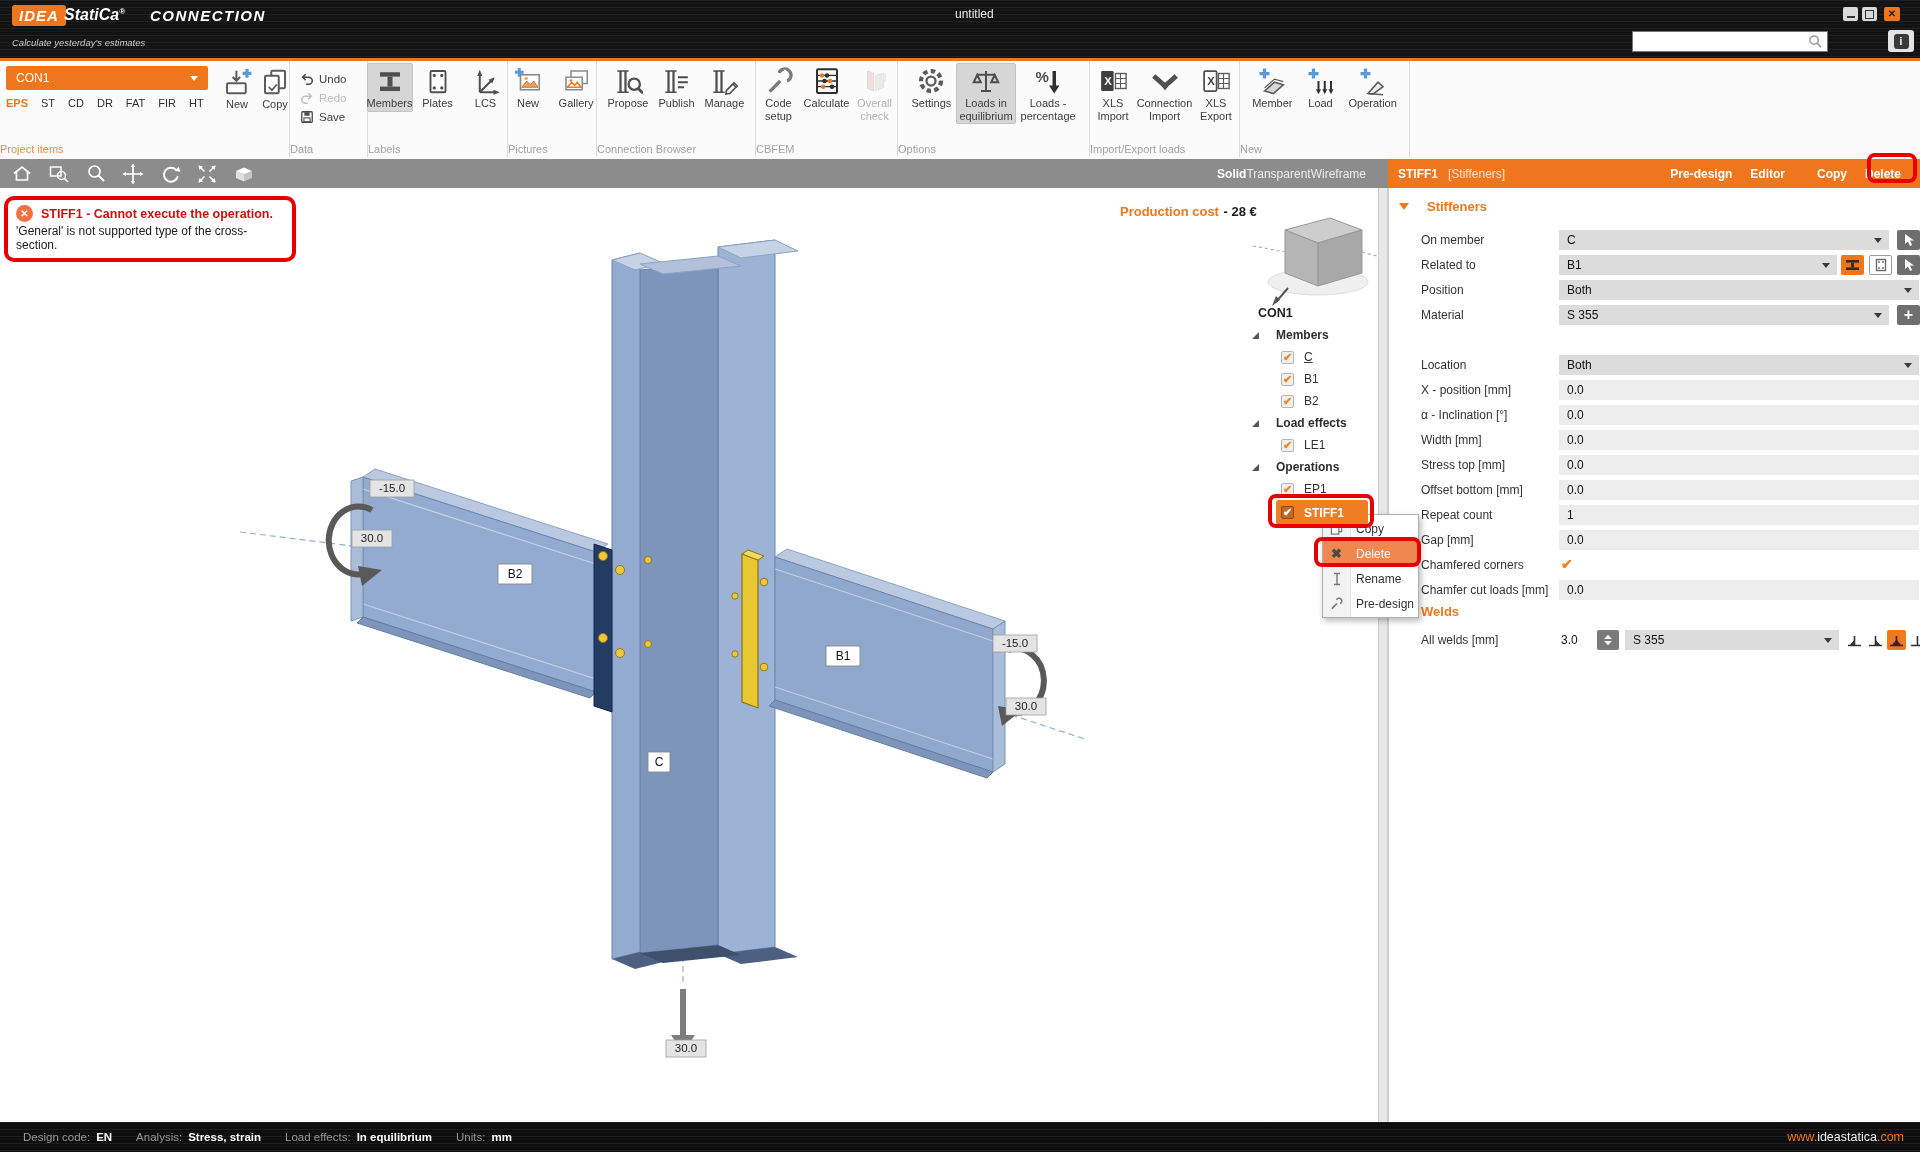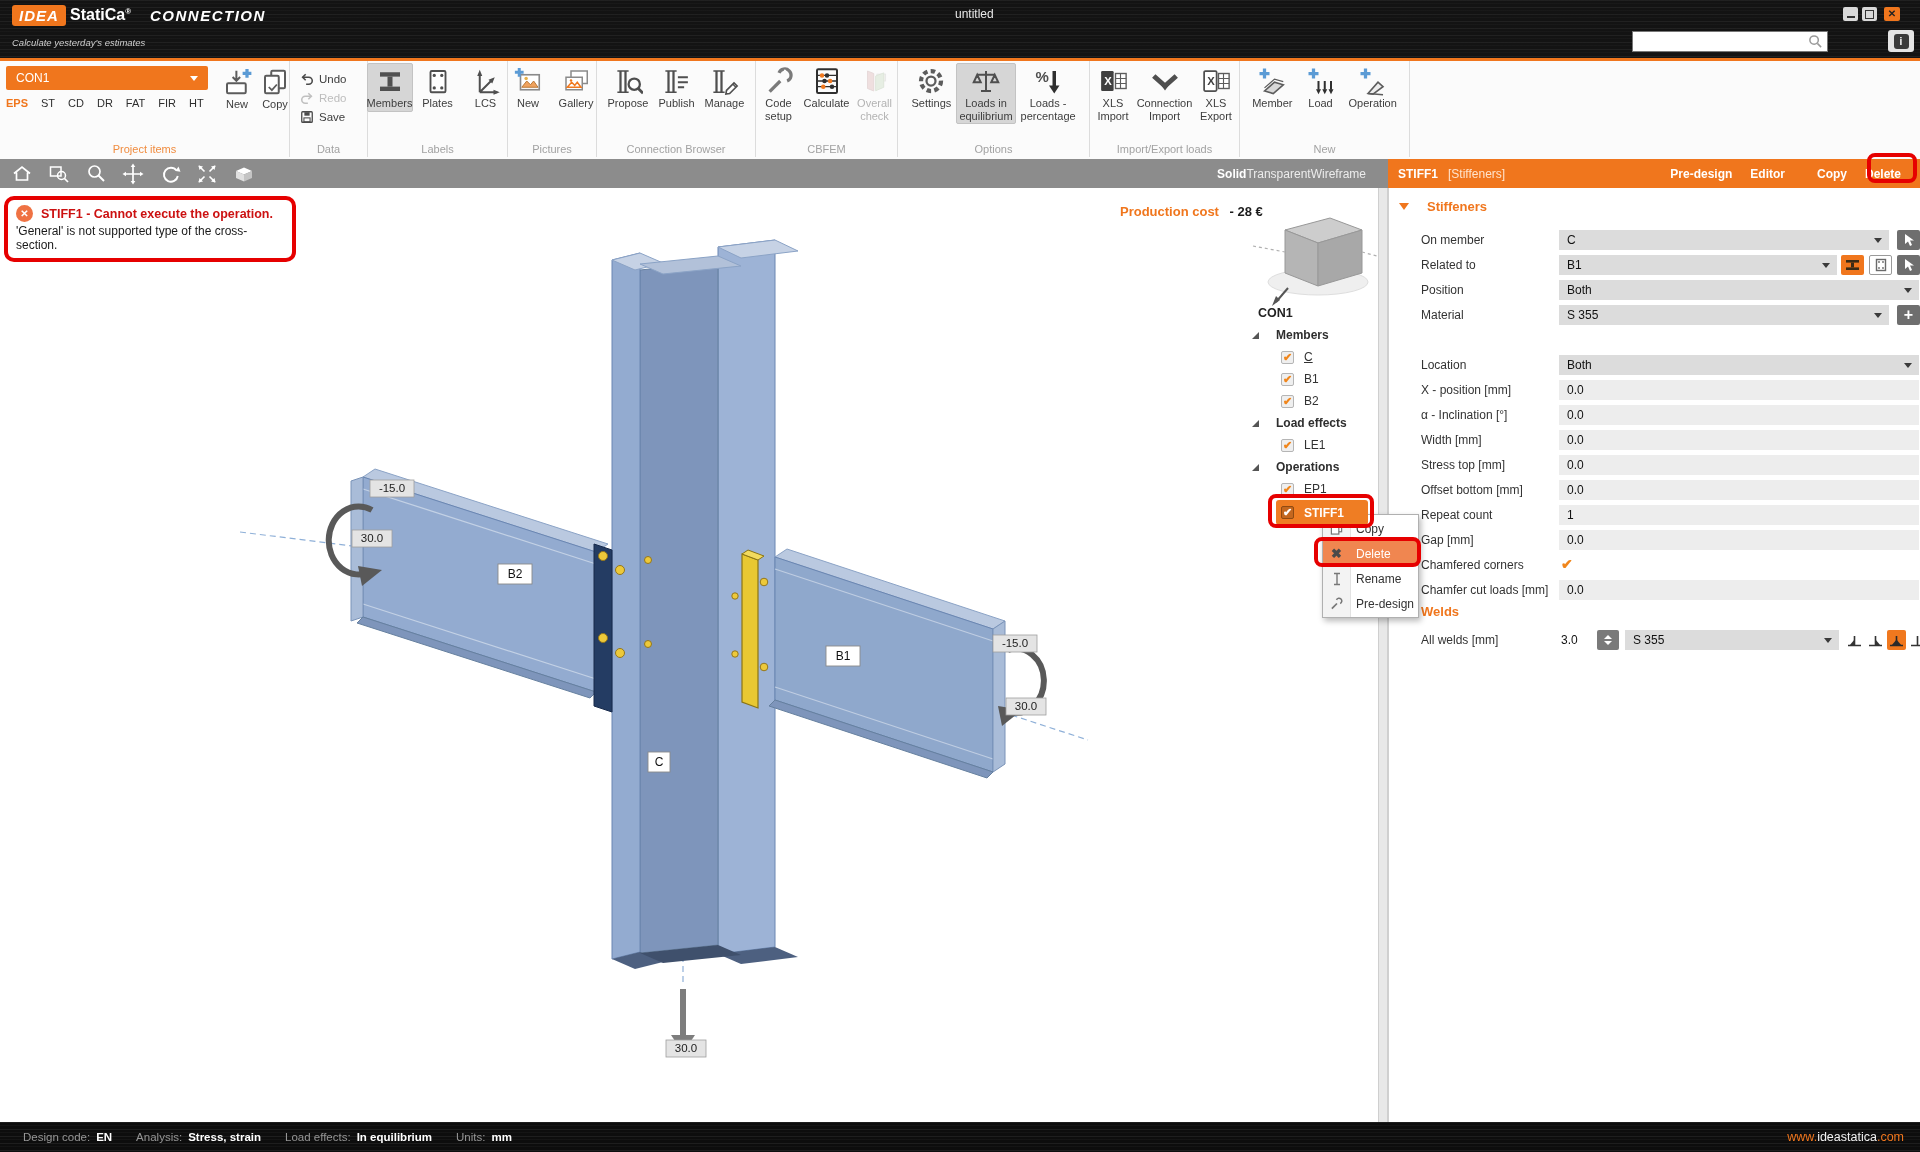--- a/index.html
+++ b/index.html
@@ -8,21 +8,21 @@
   .abs{position:absolute}
   svg{display:block}
   svg text{font-family:"Liberation Sans",sans-serif}
 
   
   .header{left:0;top:0;width:1920px;height:58px;
     background:#131313 repeating-linear-gradient(to bottom,rgba(255,255,255,.06) 0 1px,transparent 1px 3px,rgba(255,255,255,.025) 3px 4px,transparent 4px 7px);
     border-bottom:3px solid #f0761d;z-index:10}
   .logo-box{left:12px;top:5px;background:#f0761d;border-radius:3px;padding:2px 7px;
     color:#fff;font-weight:bold;font-style:italic;font-size:15px;letter-spacing:1px}
-  .logo-statica{left:70px;top:6px;color:#fff;font-weight:bold;font-size:16px}
+  .logo-statica{left:64px;top:6px;color:#fff;font-weight:bold;font-style:italic;font-size:16px}
   .logo-reg{font-size:8px;vertical-align:super}
   .module-title{left:150px;top:7px;color:#fff;font-weight:bold;font-style:italic;font-size:15px;letter-spacing:1.5px}
   .tagline{left:12px;top:37px;color:#cfcfcf;font-style:italic;font-size:9.5px}
   .doc-title{left:955px;top:7px;color:#e8e8e8;font-size:12px}
   .winbtn{top:7px;height:14px;border-radius:2px;display:flex;align-items:center;justify-content:center}
   .winbtn.min{left:1843px;width:15px;background:#d9d9d9}
   .winbtn.max{left:1862px;width:15px;background:#d9d9d9}
   .winbtn.close{left:1884px;width:16px;background:#f0761d}
   .min-glyph{width:8px;height:2px;background:#333;margin-top:6px}
   .max-glyph{width:7px;height:7px;border:1.5px solid #333}
@@ -36,21 +36,21 @@
   .search-box input{flex:1;border:none;outline:none;font-size:11px;height:15px;background:transparent}
   .info-btn{left:1888px;top:30px;width:26px;height:22px;background:#e4e4e4;border-radius:3px;
     display:flex;align-items:center;justify-content:center}
   .info-inner{width:15px;height:15px;background:#3a3a3a;border-radius:3px;color:#fff;font-size:10px;
     font-weight:bold;display:flex;align-items:center;justify-content:center}
 
   
   .ribbon{left:0;top:61px;width:1920px;height:98px;background:#fbfbfb;border-bottom:1px solid #d8d8d8}
   .rgroup{position:absolute;top:0;height:96px;border-right:1px solid #dcdcdc;box-sizing:border-box}
   .gbody{position:absolute;left:0;right:0;top:2px;height:72px;display:flex;align-items:flex-start;justify-content:center;gap:2px}
-  .glabel{position:absolute;left:0;right:0;bottom:2px;text-align:center;font-size:11px;color:#a2a2a2}
+  .glabel{position:absolute;left:0;right:0;bottom:2px;font-size:11px;color:#a2a2a2}
   .glabel.orange{color:#f08c3f}
   .rib-btn{display:flex;flex-direction:column;align-items:center;gap:1px;padding:3px 3px 2px;border-radius:2px;min-width:40px}
   .rib-btn .lbl{font-size:11px;color:#3d3d3d;line-height:1.15;white-space:pre-line;text-align:center}
   .rib-btn.active{background:#d6d6d6;border:1px solid #c3c3c3;padding:2px 2px 1px}
   .rib-btn.disabled .lbl{color:#b3b3b3}
   .rib-btn.disabled svg{opacity:.45}
   .smallbtn{display:flex;align-items:center;gap:5px;height:19px;padding:0 4px;font-size:11.5px;color:#3d3d3d}
   .smallbtn.disabled{color:#bdbdbd}
   .combo{left:6px;top:5px;width:202px;height:24px;background:#f0761d;border-radius:2px;color:#fff;
     font-size:12px;display:flex;align-items:center;padding:0 10px;box-sizing:border-box}
@@ -70,21 +70,21 @@
   .ph-title{font-weight:bold}
   .ph-sub{margin-left:10px;color:#ffe4cd}
   .ph-actions{margin-left:auto;display:flex;gap:0}
   .ph-act{font-weight:bold;padding:0 9px}
 
   
   .viewport{left:0;top:188px;width:1378px;height:934px;background:#fff}
   .splitter{left:1378px;top:188px;width:10px;height:934px;background:#e8e8e8;border-left:1px solid #cfcfcf;border-right:1px solid #cfcfcf;box-sizing:border-box}
   .prod-cost{left:1120px;top:204px;font-size:13px;font-weight:bold}
   .prod-cost .pcl{color:#f0761d}
-  .prod-cost .pcv{color:#1c1c1c;margin-left:7px}
+  .prod-cost .pcv{color:#1c1c1c;margin-left:1px}
 
   
   .tree{left:1250px;top:302px;width:128px;z-index:30}
   .tree-root{font-size:12.5px;font-weight:bold;color:#222;height:22px;line-height:22px;padding-left:8px}
   .titem{height:22px;display:flex;align-items:center;position:relative}
   .texp{width:0;height:0;border-bottom:7px solid #555;border-left:7px solid transparent;margin-left:2px}
   .thead{font-size:12px;font-weight:bold;color:#2e2e2e;margin-left:17px}
   .tcheck{width:13px;height:13px;background:#efefef;border:1px solid #b5b5b5;border-radius:2px;margin-left:31px;
     display:flex;align-items:center;justify-content:center;font-size:11px;font-weight:bold;color:#f0861c;line-height:11px;box-sizing:border-box}
   .tlabel{font-size:12px;color:#333;margin-left:10px}

